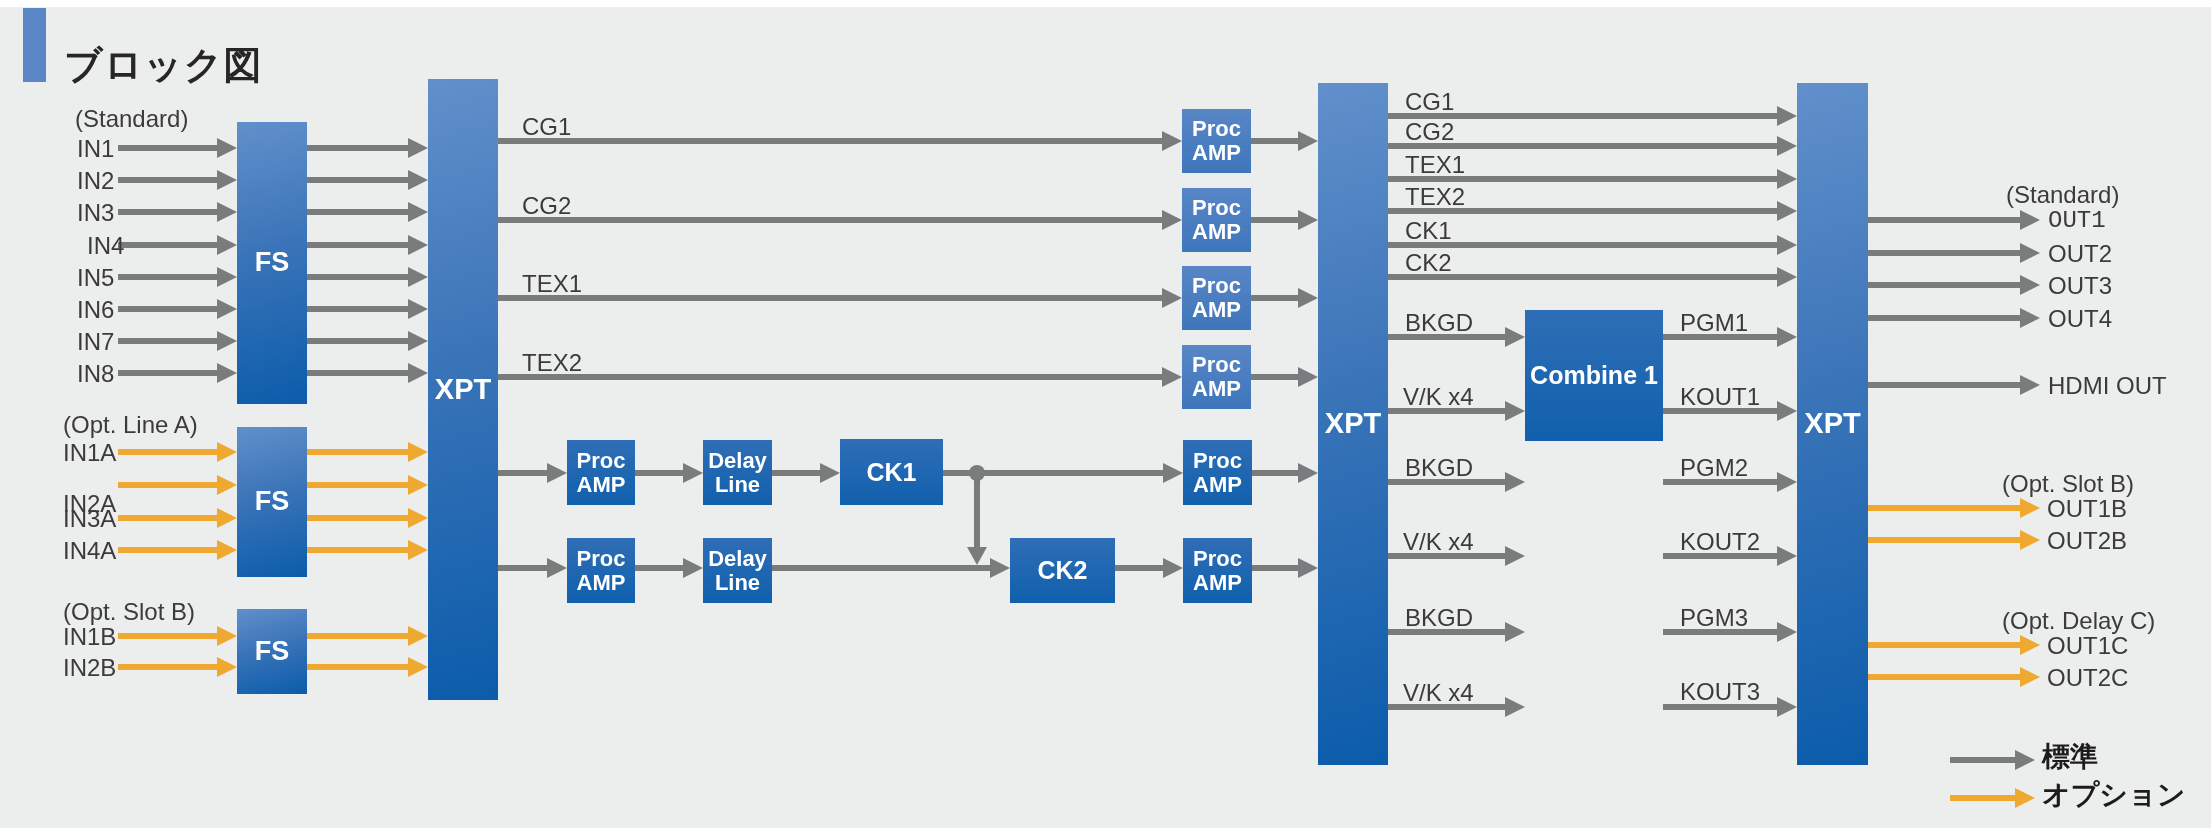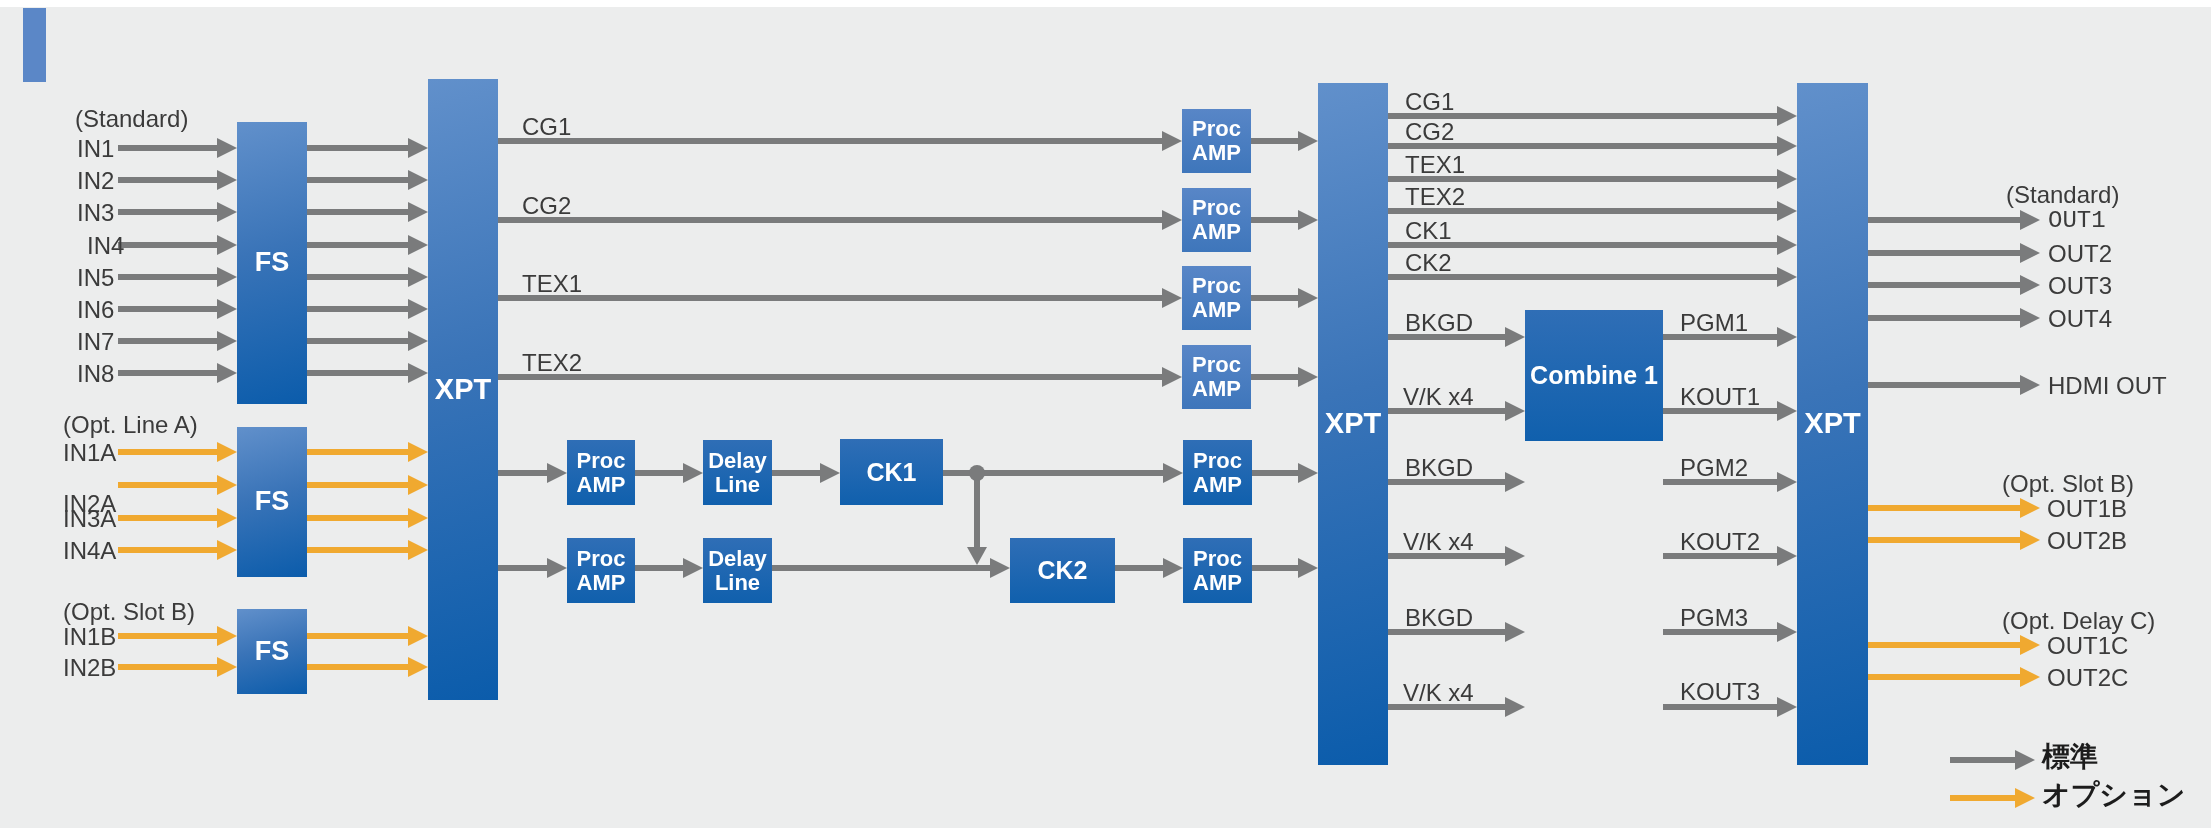--- a/index.html
+++ b/index.html
@@ -42,20 +42,21 @@
     border-top:18px solid #7A7B7C;}
   .jdot{position:absolute;border-radius:50%;background:#7A7B7C;}
 </style>
 </head>
 <body>
 
 <div id="stage">
   <div class="margin-strip" style="top:0;"></div>
   <div class="margin-strip" style="top:828px;"></div>
   <div class="accent-bar"></div>
+  <div class="page-title">ブロック図</div>
 
 <div class="hline" style="left: 118px; top: 145px; width: 103px; background: rgb(122, 123, 124);"></div>
     <div class="headR" style="left: 217px; top: 138px; border-left-color: rgb(122, 123, 124);"></div>
     <div class="hline" style="left: 118px; top: 177px; width: 103px; background: rgb(122, 123, 124);"></div>
     <div class="headR" style="left: 217px; top: 170px; border-left-color: rgb(122, 123, 124);"></div>
     <div class="hline" style="left: 118px; top: 209px; width: 103px; background: rgb(122, 123, 124);"></div>
     <div class="headR" style="left: 217px; top: 202px; border-left-color: rgb(122, 123, 124);"></div>
     <div class="hline" style="left: 118px; top: 242px; width: 103px; background: rgb(122, 123, 124);"></div>
     <div class="headR" style="left: 217px; top: 235px; border-left-color: rgb(122, 123, 124);"></div>
     <div class="hline" style="left: 118px; top: 274px; width: 103px; background: rgb(122, 123, 124);"></div>

